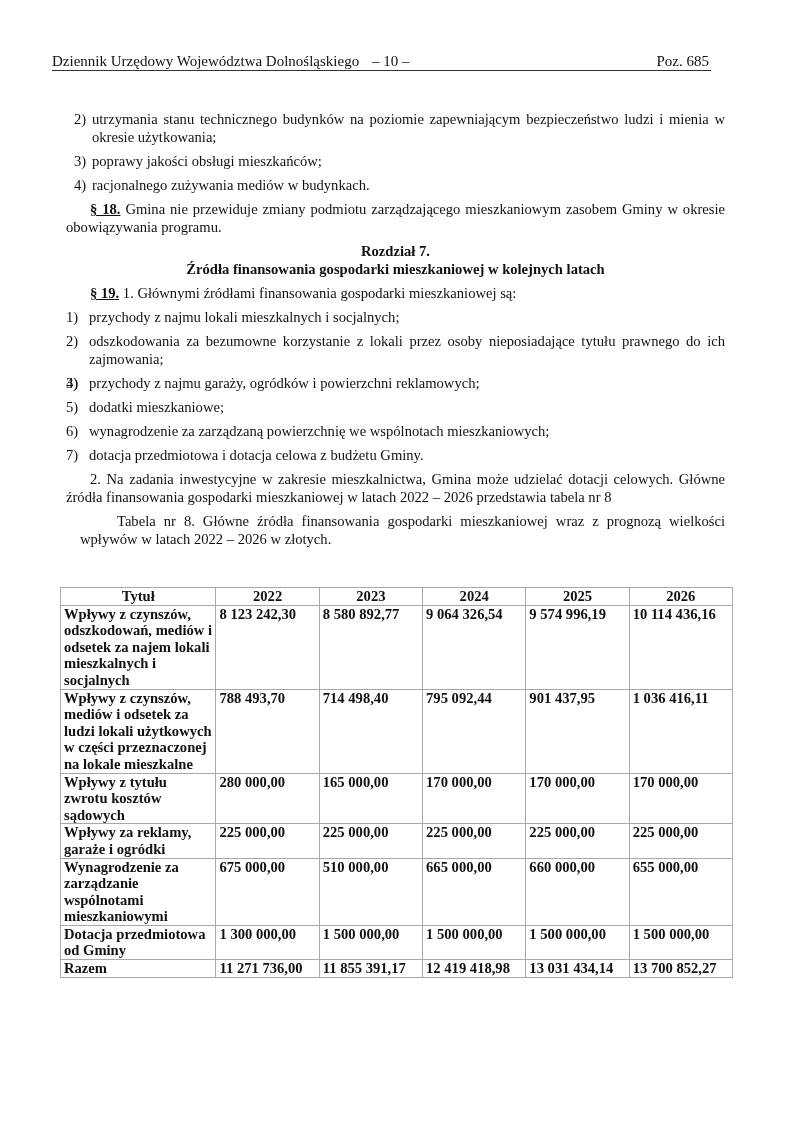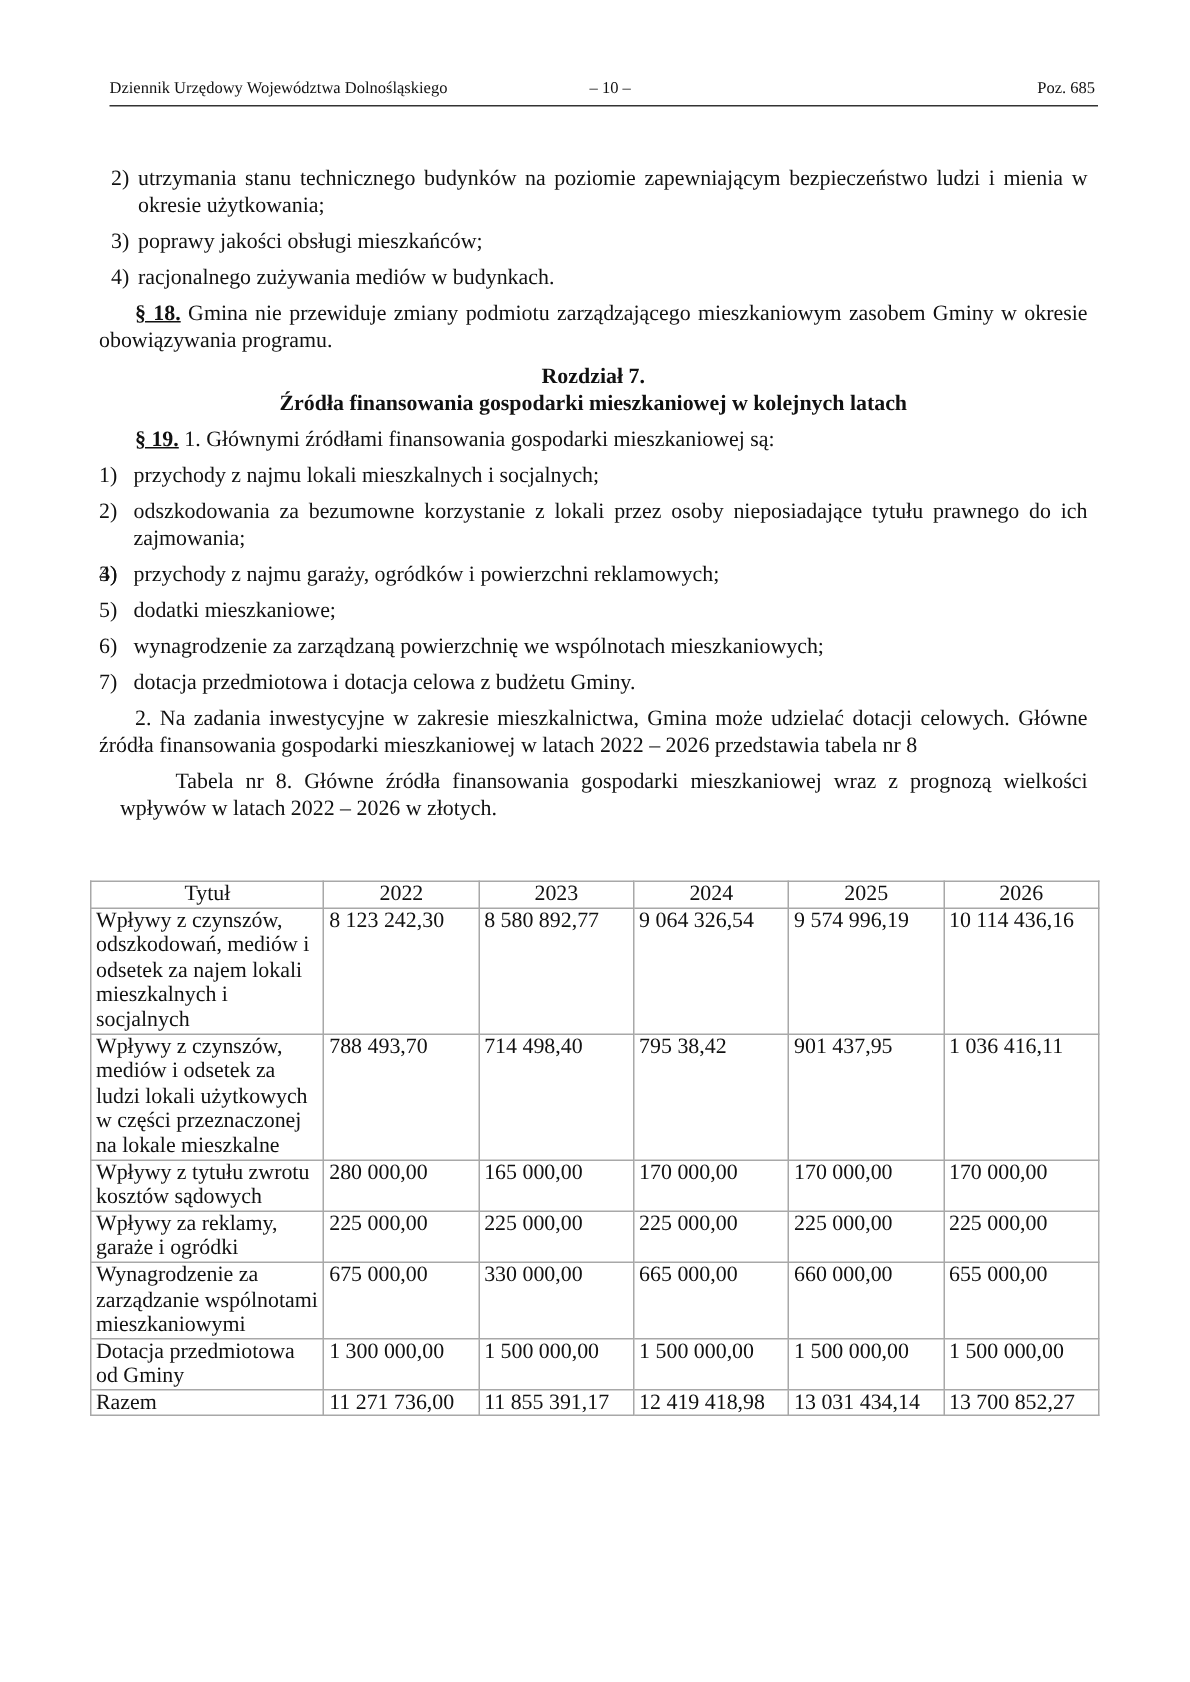--- a/index.html
+++ b/index.html
@@ -1,36 +1,36 @@
 <!DOCTYPE html>
 <html><head>
 <meta charset="utf-8">
 <style>
   html, body { margin: 0; padding: 0; background: #ffffff; }
   body { width: 793px; height: 1121px; position: relative; overflow: hidden;
          font-family: "Liberation Serif", serif; color: #111; font-size: 14.6px; }
-  .header { position: absolute; left: 73px; top: 52px; width: 659px; height: 18px;
-            font-size: 11px; border-bottom: 1.5px solid #333; }
+  .header { position: absolute; left: 52px; top: 52px; width: 659px; height: 18px;
+            font-size: 15px; border-bottom: 1.5px solid #333; }
   .header .left { position: absolute; left: 0; top: 1px; }
   .header .mid { position: absolute; left: 310px; top: 1px; margin-left: 10px; }
   .header .right { position: absolute; right: 2px; top: 1px; }
   .content { position: absolute; left: 66px; top: 110px; width: 659px; line-height: 18px; }
   .item { position: relative; padding-left: 26px; text-align: justify; margin-bottom: 6px; }
   .item.c1 { padding-left: 26px; }
   .item .num { position: absolute; left: 9px; top: 0; }
   .item.c1 .num { left: 8px; }
   .para { text-indent: 24px; text-align: justify; margin-bottom: 6px; }
   .bold { font-weight: bold; text-decoration: underline; }
   .chapter { text-align: center; font-weight: bold; margin: 0 0 6px 0; line-height: 18px; }
   .list2 .item { padding-left: 23px; }
   .list2 .item .num { left: 0; }
   .caption { text-indent: 37px; padding-left: 14px; text-align: justify; margin-bottom: 6px; }
   table { position: absolute; left: 60px; top: 587px; width: 673px; border-collapse: collapse;
           font-size: 14.6px; line-height: 16.6px; }
-  td, th { border: 1px solid #a8a8a8; padding: 0 3px; vertical-align: top; font-weight: normal; }
+  td, th { border: 1px solid #a8a8a8; padding: 0 3px; vertical-align: top; font-weight: bold; }
   th { text-align: center; }
   td.num { text-align: left; padding-right: 3px; }
   col.c0 { width: 155px; } col.cn { width: 103px; }
 </style>
 </head>
 <body>
 
 <div class="header">
   <span class="left">Dziennik Urzędowy Województwa Dolnośląskiego</span>
   <span class="mid">– 10 –</span>
@@ -101,21 +101,21 @@
         <td class="num">8 123 242,30</td>
         <td class="num">8 580 892,77</td>
         <td class="num">9 064 326,54</td>
         <td class="num">9 574 996,19</td>
         <td class="num">10 114 436,16</td>
       </tr>
       <tr>
         <td>Wpływy z czynszów, mediów i odsetek za ludzi lokali użytkowych w części przeznaczonej na lokale mieszkalne</td>
         <td class="num">788 493,70</td>
         <td class="num">714 498,40</td>
-        <td class="num">795 38,42</td>
+        <td class="num">795 092,44</td>
         <td class="num">901 437,95</td>
         <td class="num">1 036 416,11</td>
       </tr>
       <tr>
         <td>Wpływy z tytułu zwrotu kosztów sądowych</td>
         <td class="num">280 000,00</td>
         <td class="num">165 000,00</td>
         <td class="num">170 000,00</td>
         <td class="num">170 000,00</td>
         <td class="num">170 000,00</td>
@@ -124,21 +124,21 @@
         <td>Wpływy za reklamy, garaże i ogródki</td>
         <td class="num">225 000,00</td>
         <td class="num">225 000,00</td>
         <td class="num">225 000,00</td>
         <td class="num">225 000,00</td>
         <td class="num">225 000,00</td>
       </tr>
       <tr>
         <td>Wynagrodzenie za zarządzanie wspólnotami mieszkaniowymi</td>
         <td class="num">675 000,00</td>
-        <td class="num">330 000,00</td>
+        <td class="num">510 000,00</td>
         <td class="num">665 000,00</td>
         <td class="num">660 000,00</td>
         <td class="num">655 000,00</td>
       </tr>
       <tr>
         <td>Dotacja przedmiotowa od Gminy</td>
         <td class="num">1 300 000,00</td>
         <td class="num">1 500 000,00</td>
         <td class="num">1 500 000,00</td>
         <td class="num">1 500 000,00</td>

